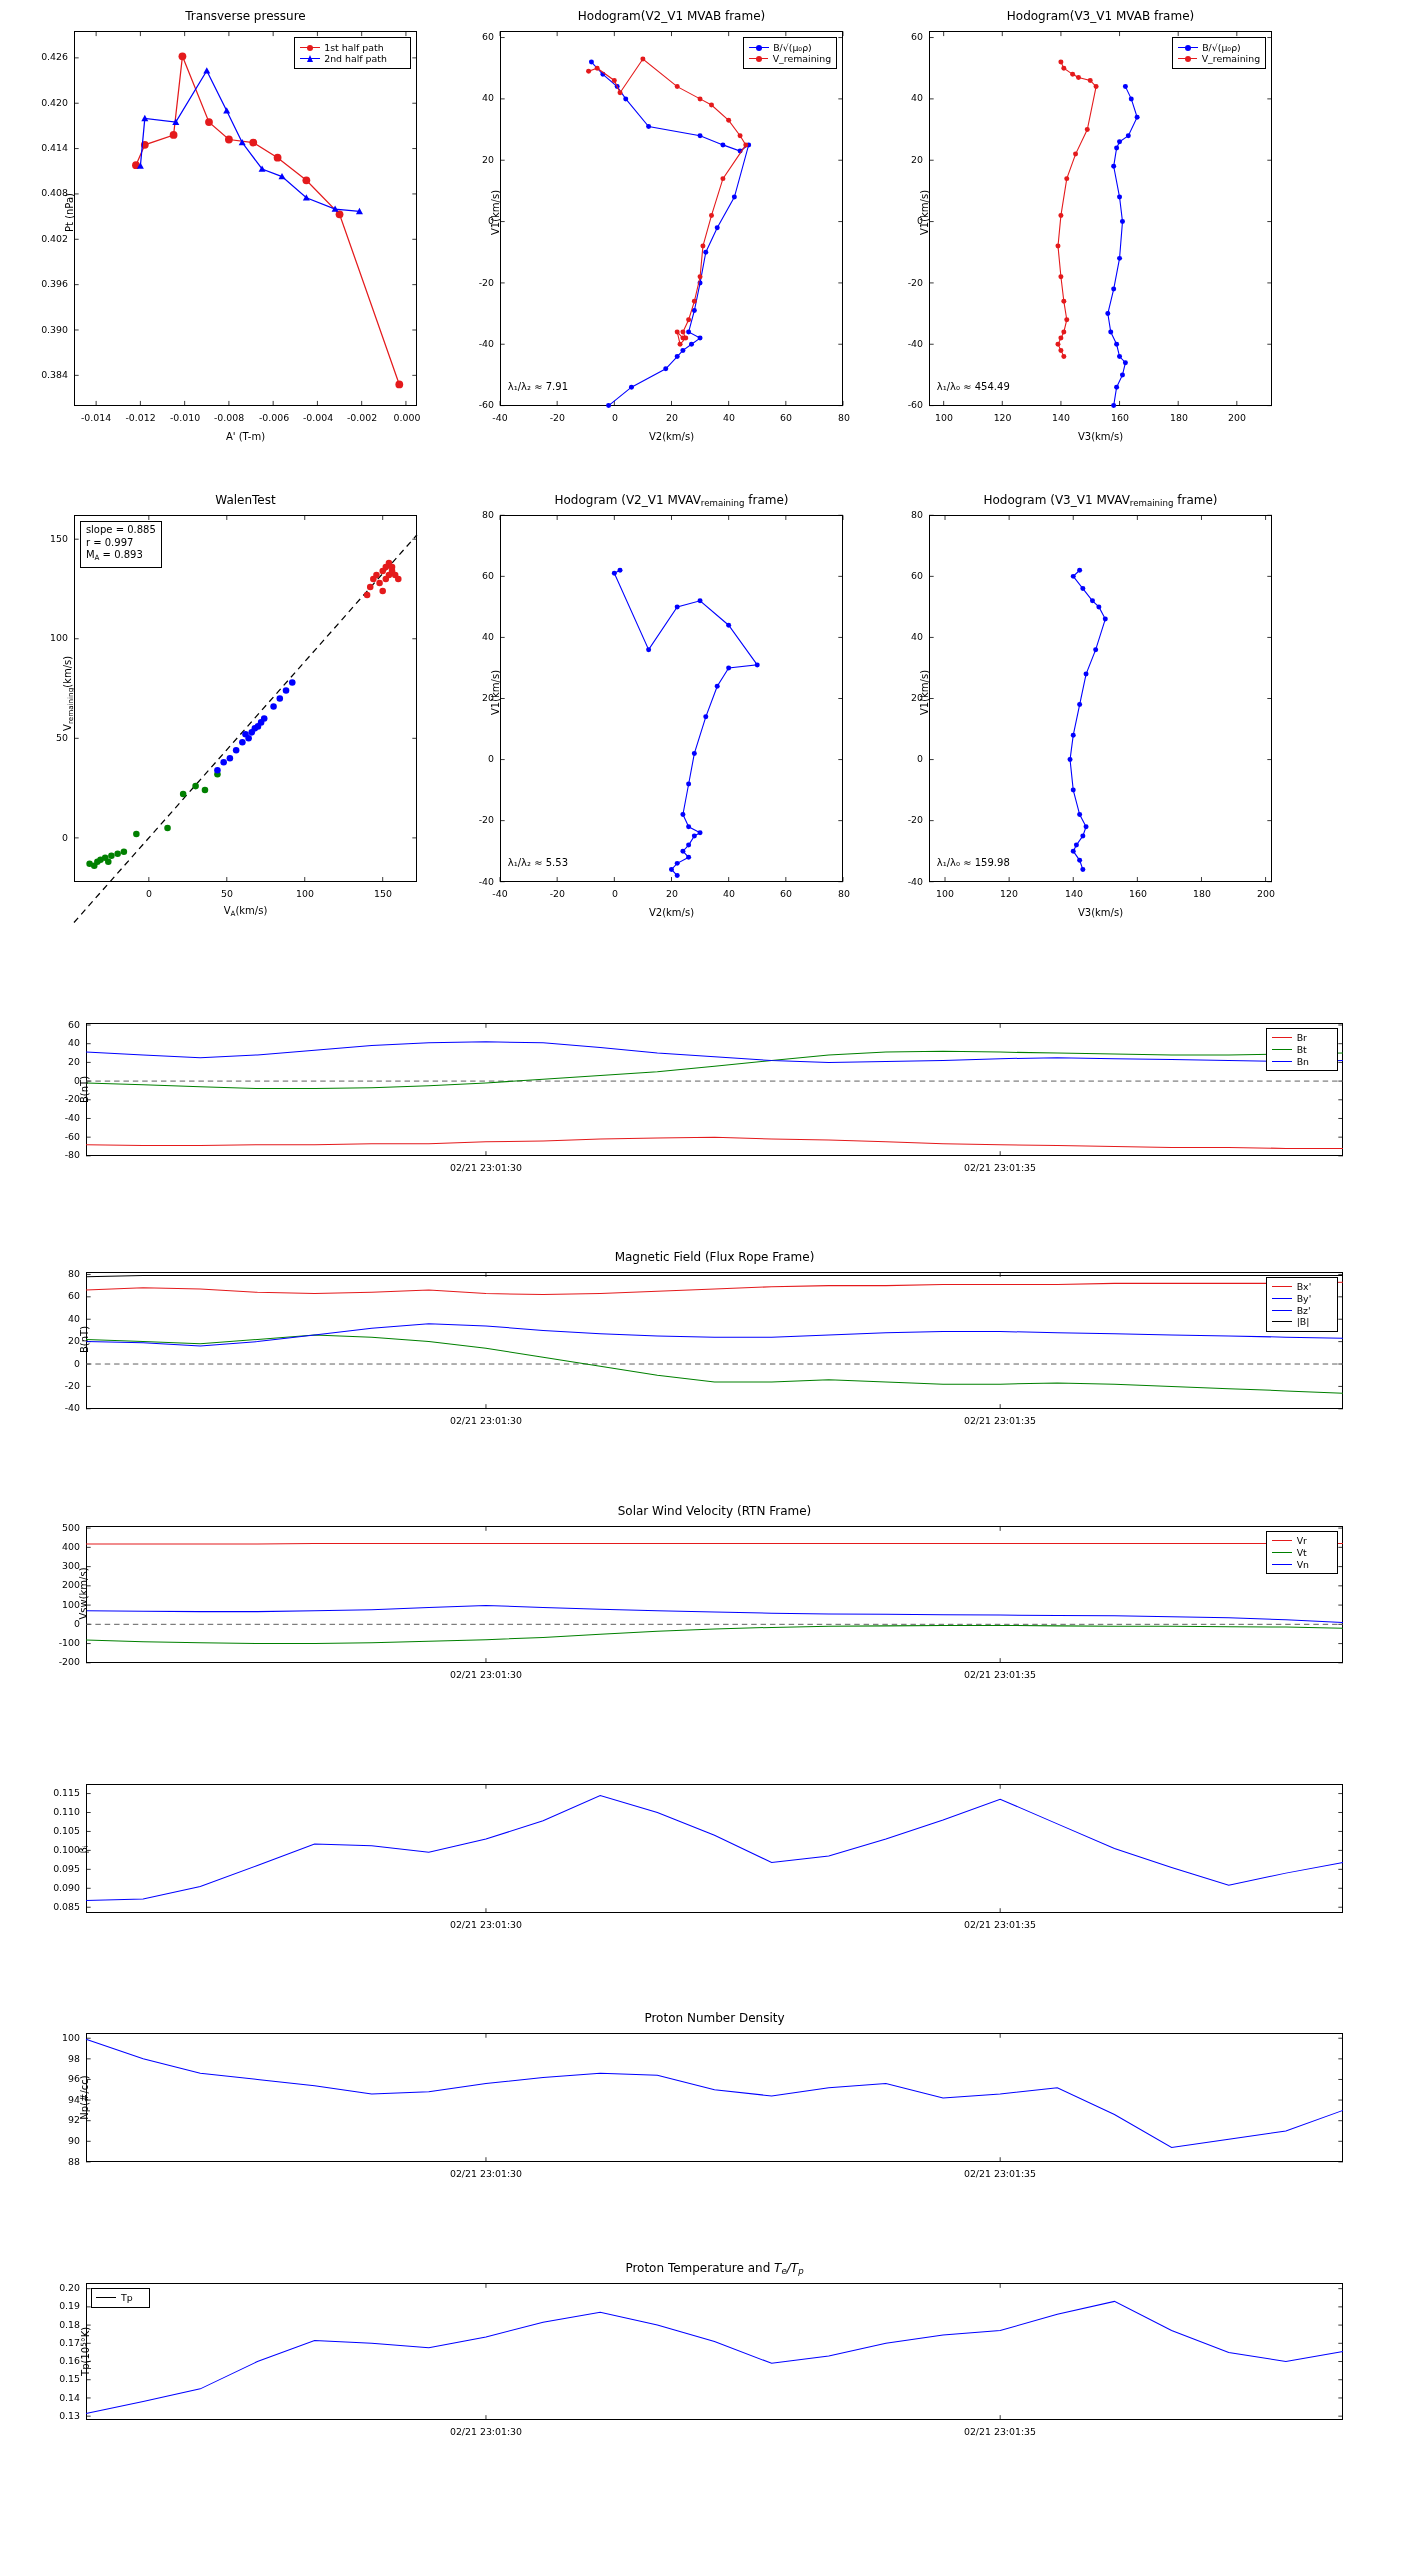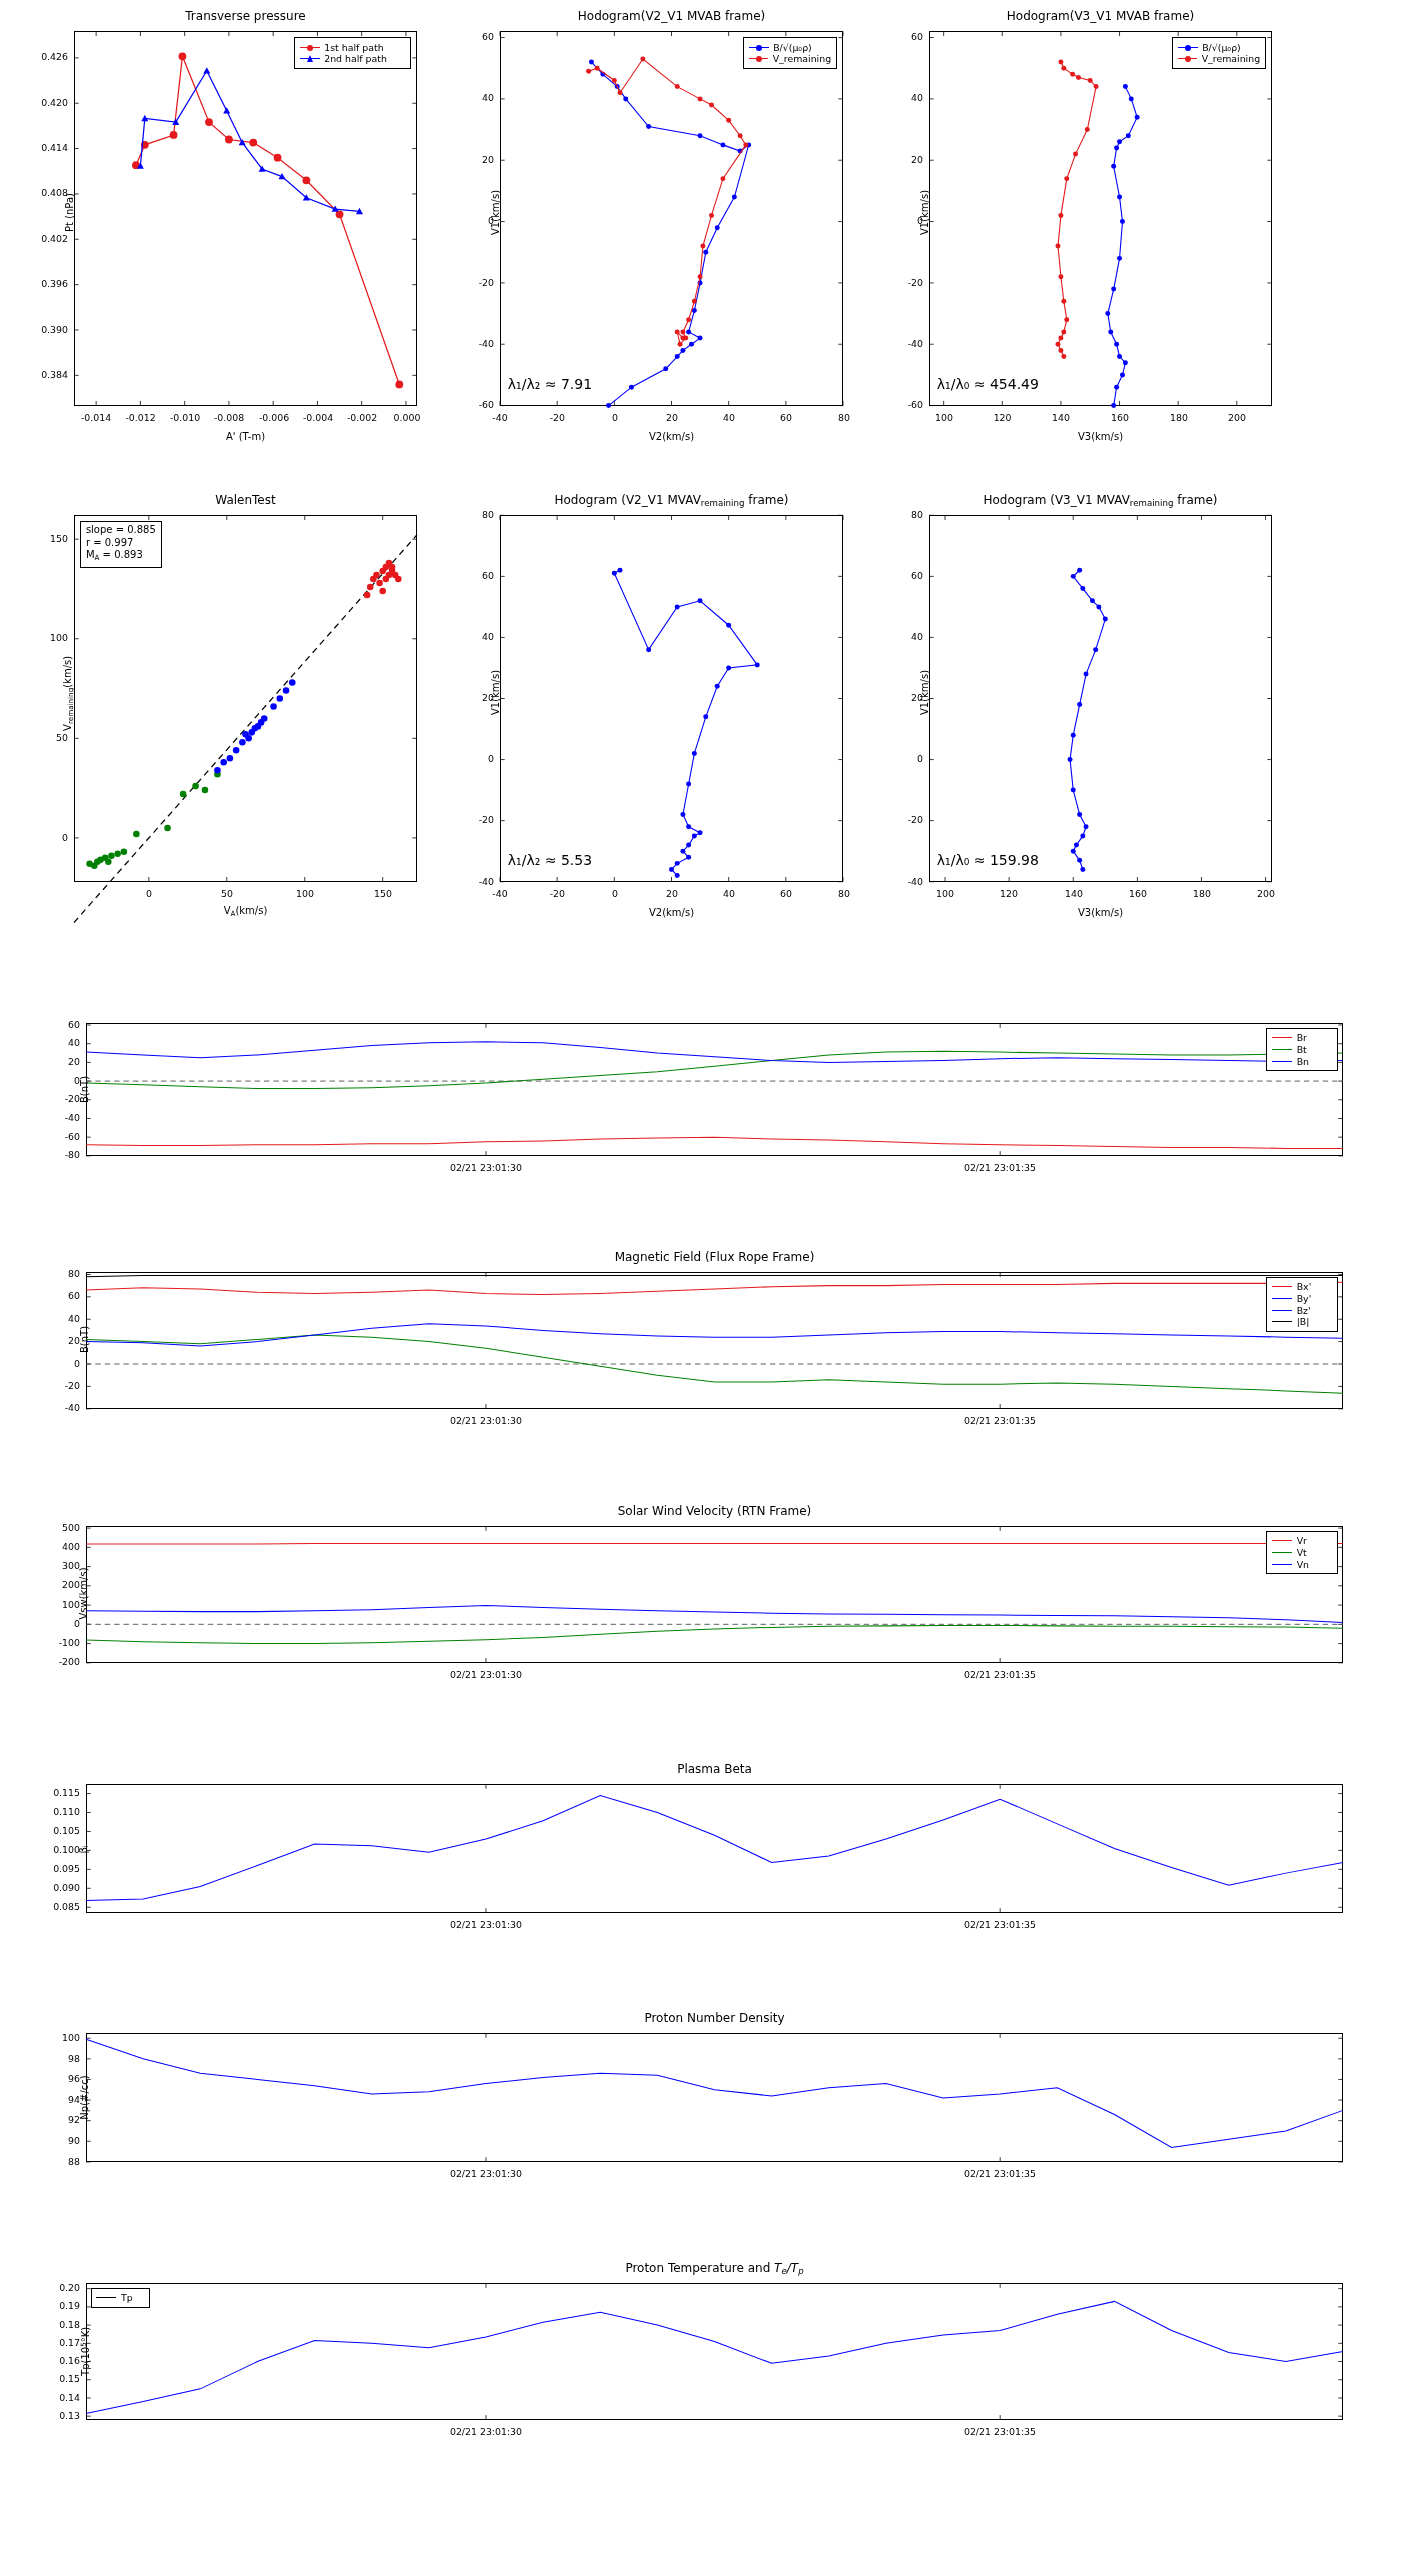--- a/index.html
+++ b/index.html
@@ -10,21 +10,21 @@
   .title{position:absolute;left:0;right:0;text-align:center;font-size:12px;font-weight:normal;color:#000;}
   .ylabel{position:absolute;font-size:10px;transform-origin:50% 50%;white-space:nowrap;}
   .xlabel{position:absolute;left:0;right:0;text-align:center;font-size:10px;}
   .tickx{position:absolute;font-size:9.4px;text-align:center;white-space:nowrap;}
   .ticky{position:absolute;font-size:9.4px;text-align:right;white-space:nowrap;}
   .legend{position:absolute;border:0.8px solid #000;background:#fff;font-size:9.4px;padding:3.1px 4.7px;box-sizing:border-box;}
   .legend .row{display:flex;align-items:center;height:11.7px;white-space:nowrap;}
   .legend .swatch{display:inline-block;width:20px;height:0;border-top:1.6px solid #000;margin-right:4.7px;position:relative;}
   .legend .mk{position:absolute;left:7px;top:-3.1px;width:6.2px;height:6.2px;border-radius:50%;}
   .legend .mk.tri{border-radius:0;width:0;height:0;border-left:3.9px solid transparent;border-right:3.9px solid transparent;border-bottom:7px solid #00f;top:-3.9px;}
-  .ann{position:absolute;font-size:14px;white-space:nowrap;}
+  .ann{position:absolute;font-size:10px;white-space:nowrap;}
   .boxann{position:absolute;border:0.8px solid #000;background:#fff;font-size:10px;padding:2.3px 4.7px;line-height:12.5px;}
   svg{position:absolute;left:0;top:0;overflow:visible;}
   .sub{font-size:0.72em;vertical-align:-0.25em;}
   .sup{font-size:0.72em;vertical-align:0.5em;}
 </style>
 </head>
 <body>
 
 <div class="page">
 
@@ -730,21 +730,20 @@
       <div class="ticky" style="left: -45px; width: 39px; top: 111px;">-100</div>
       <div class="ticky" style="left: -45px; width: 39px; top: 92px;">0</div>
       <div class="ticky" style="left: -45px; width: 39px; top: 73px;">100</div>
       <div class="ticky" style="left: -45px; width: 39px; top: 53px;">200</div>
       <div class="ticky" style="left: -45px; width: 39px; top: 34px;">300</div>
       <div class="ticky" style="left: -45px; width: 39px; top: 15px;">400</div>
       <div class="ticky" style="left: -45px; width: 39px; top: -4.3px;">500</div>
     </div>
 
   <div class="panel" id="p9" style="left:86px;top:1784px;width:1257px;height:129px;">
-    <div class="title" style="top:-22px;">Plasma Beta</div>
     <div class="frame"></div>
     <svg id="svg9" width="1257" height="129" viewBox="0 0 1610 165">
         <line x1="512.2727272727273" y1="165" x2="512.2727272727273" y2="159" stroke="#000" stroke-width="1"></line>
         <line x1="512.2727272727273" y1="0" x2="512.2727272727273" y2="6" stroke="#000" stroke-width="1"></line>
         <line x1="1170.909090909091" y1="165" x2="1170.909090909091" y2="159" stroke="#000" stroke-width="1"></line>
         <line x1="1170.909090909091" y1="0" x2="1170.909090909091" y2="6" stroke="#000" stroke-width="1"></line>
         <line x1="0" y1="157.72058823529412" x2="6" y2="157.72058823529412" stroke="#000" stroke-width="1"></line>
         <line x1="1610" y1="157.72058823529412" x2="1604" y2="157.72058823529412" stroke="#000" stroke-width="1"></line>
         <line x1="0" y1="133.45588235294122" x2="6" y2="133.45588235294122" stroke="#000" stroke-width="1"></line>
         <line x1="1610" y1="133.45588235294122" x2="1604" y2="133.45588235294122" stroke="#000" stroke-width="1"></line>

